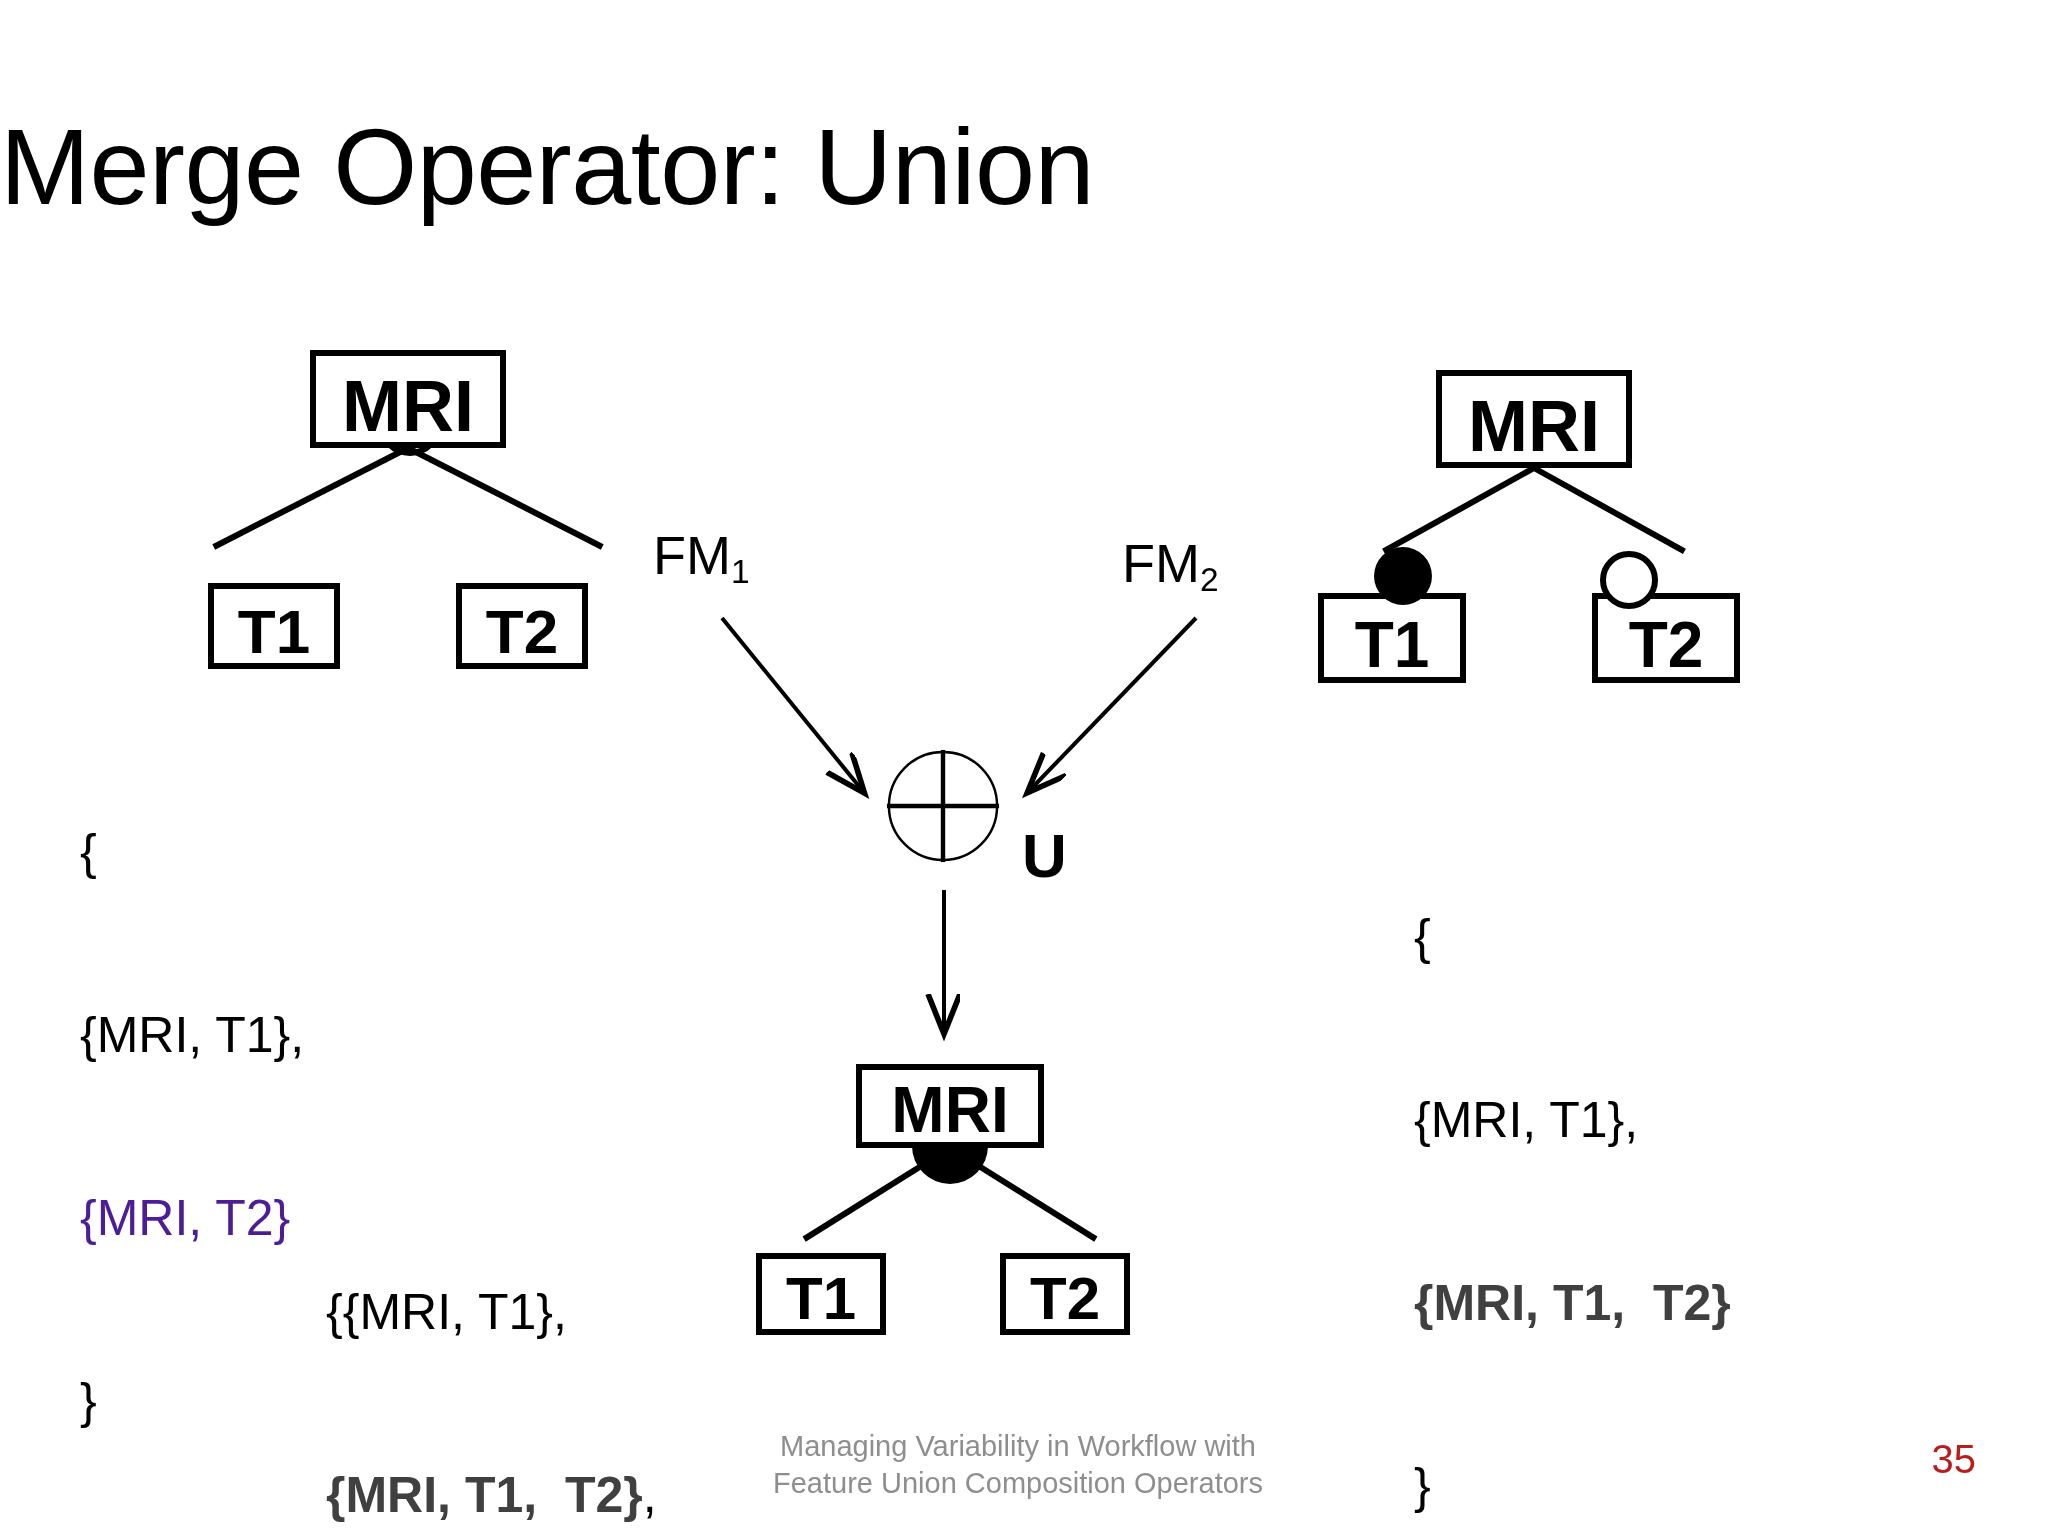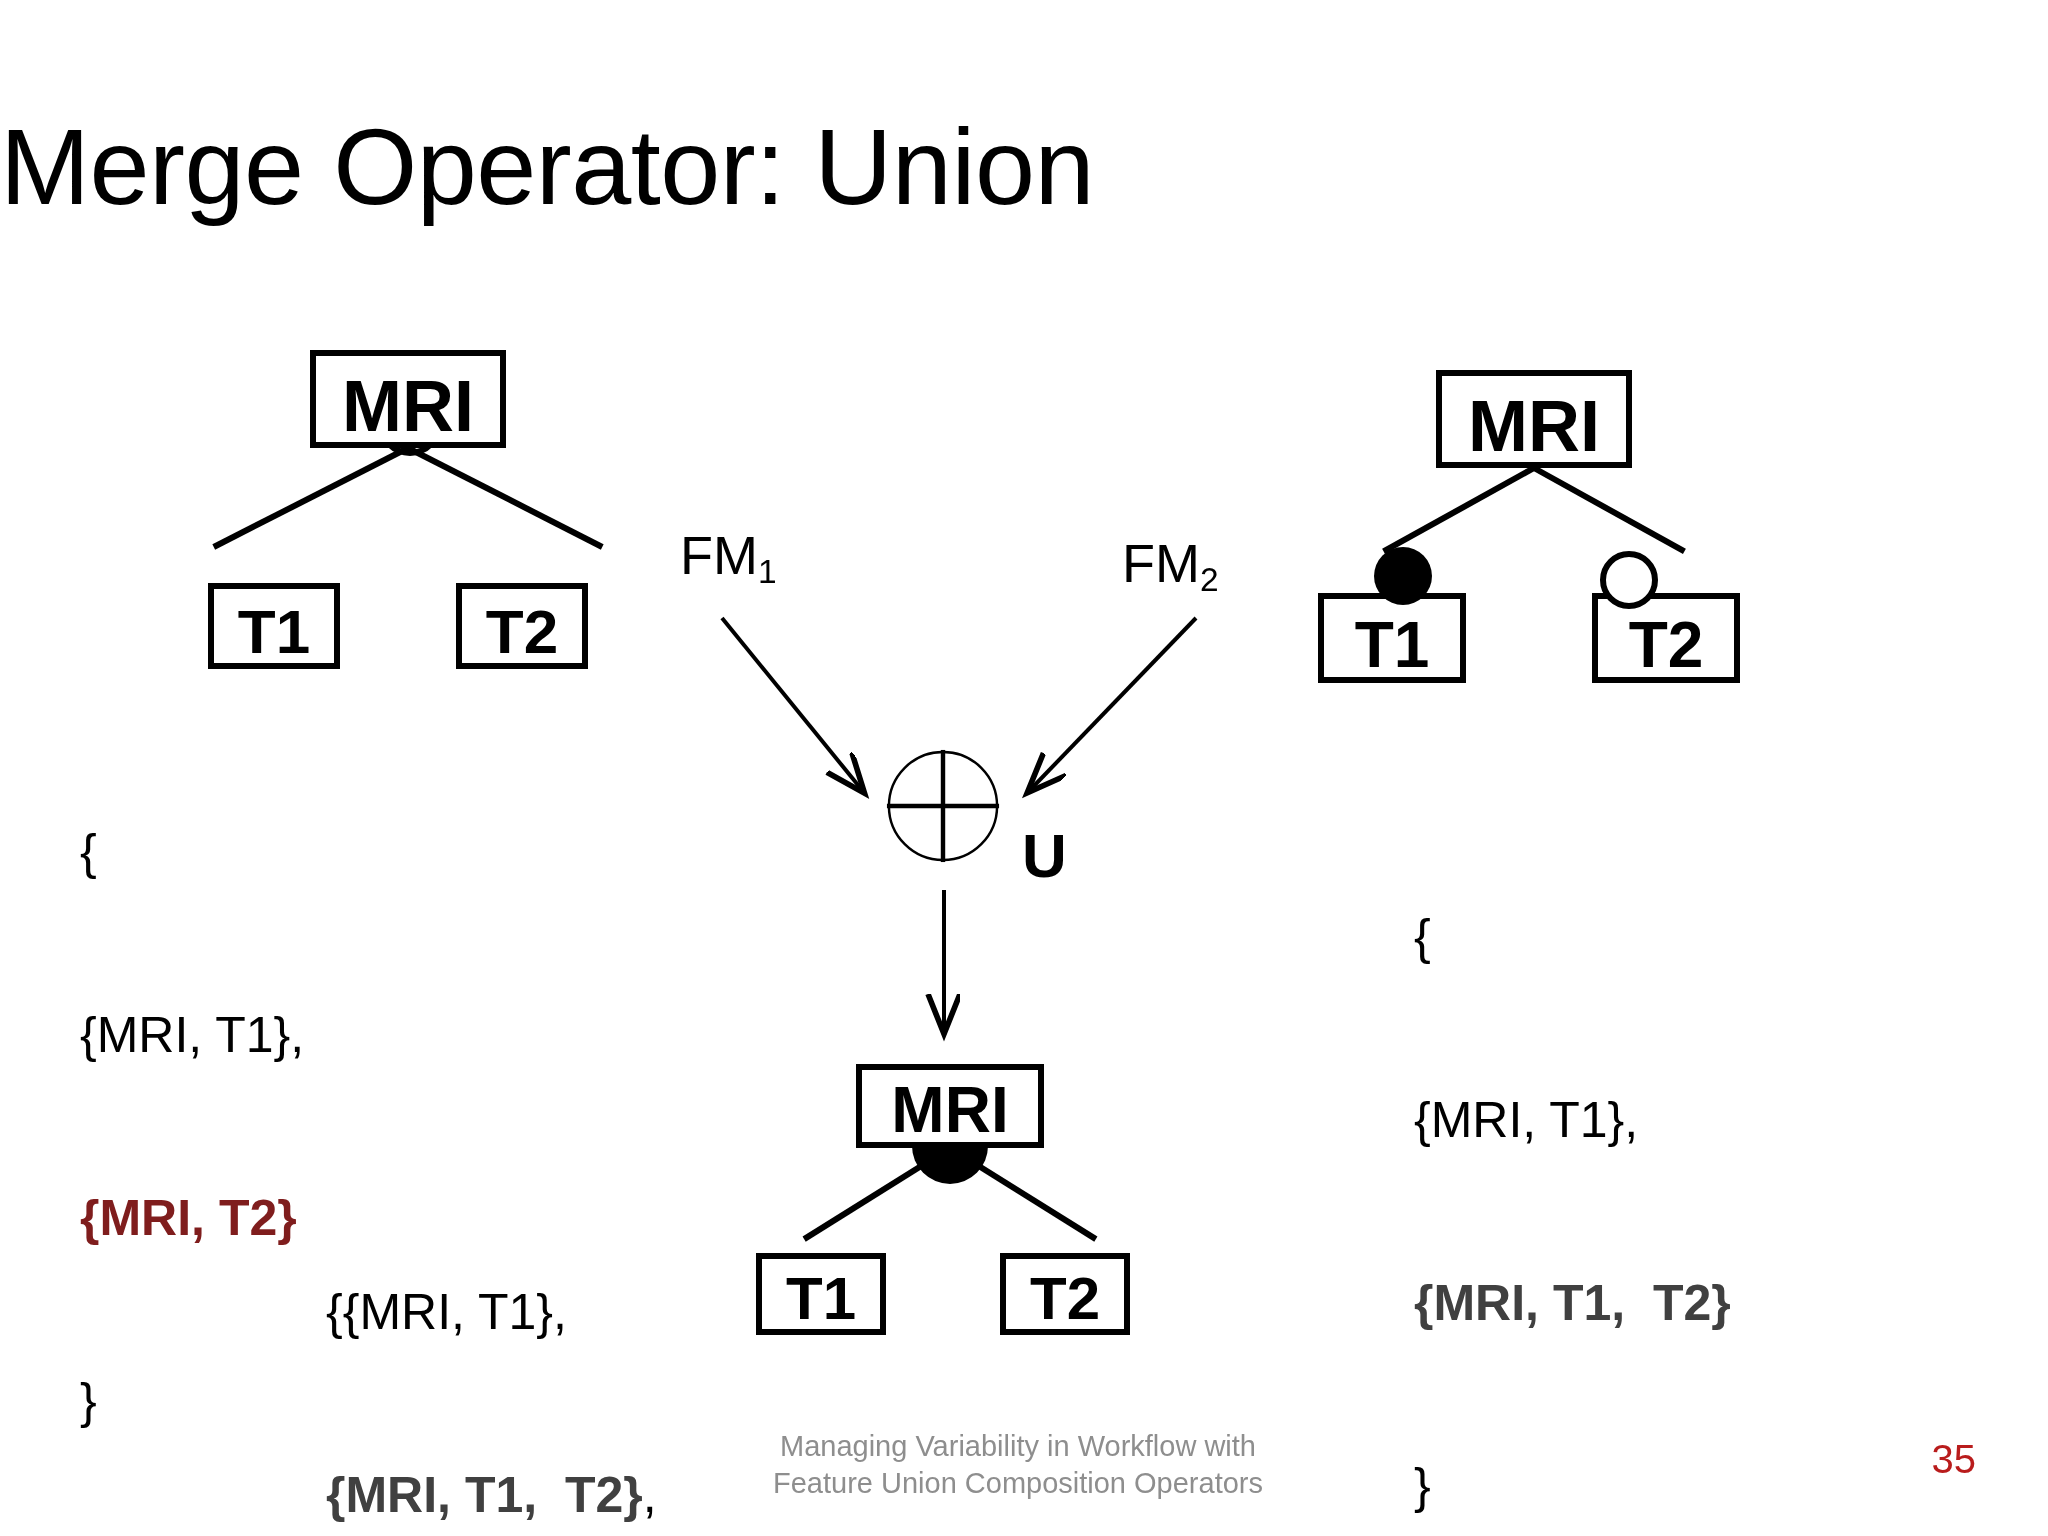--- a/index.html
+++ b/index.html
@@ -91,21 +91,21 @@
   }
 
   
   .set-block {
     position: absolute;
     font-size: 50px;
     line-height: 1.22;
     white-space: pre;
     color: #000000;
   }
-  .set-block .hl-red  { color: #7f1d1d; font-weight: bold; }
+  .set-block .hl-red  { color: #4c1d95; font-weight: normal; }
   .set-block .hl-blue { color: #404040; font-weight: bold; }
 
   
   .fm-label {
     position: absolute;
     font-size: 54px;
     color: #000000;
     white-space: nowrap;
   }
   .fm-label sub {
@@ -227,21 +227,21 @@
   </div>
 </div>
 
 <div class="set-block" style="left:1414px; top:785px;">
   <div>{</div>
   <div>{MRI, T1},</div>
   <div class="hl-blue">{MRI, T1,  T2}</div>
   <div>}</div>
 </div>
 
-<div class="fm-label" style="left:680px; top:524px;">
+<div class="fm-label" style="left:653px; top:524px;">
   <span>FM</span><sub>1</sub>
 </div>
 <div class="fm-label" style="left:1122px; top:532px;text-align:center;">
   <span>FM</span><sub>2</sub>
 </div>
 
 <svg id="merge-operator-symbol" viewBox="0 0 120 120" xmlns="http://www.w3.org/2000/svg">
   <circle cx="60" cy="60" r="55" fill="none" stroke="#000000" stroke-width="2.5"></circle>
   <line x1="60" y1="3" x2="60" y2="117" stroke="#000000" stroke-width="4.5"></line>
   <line x1="3" y1="60" x2="117" y2="60" stroke="#000000" stroke-width="4.5"></line>

